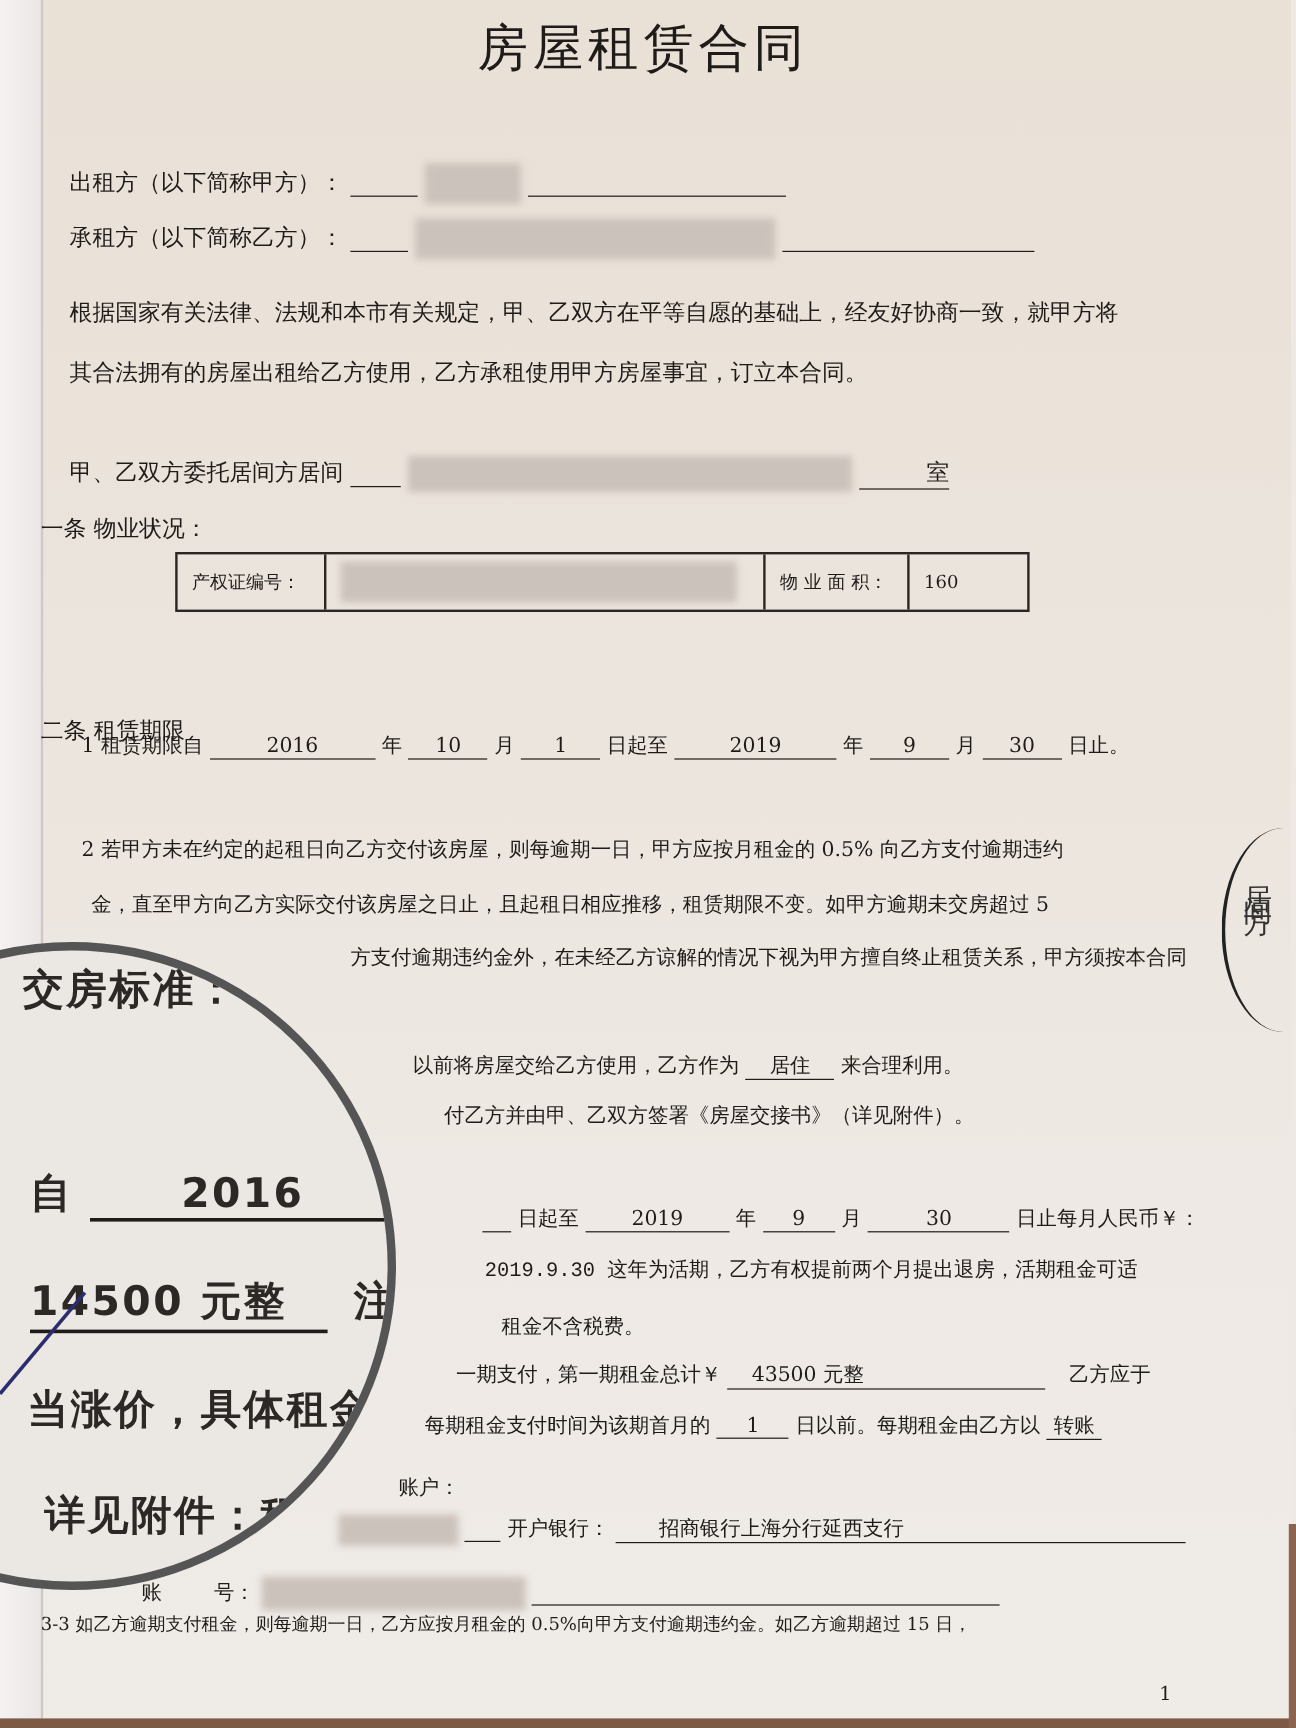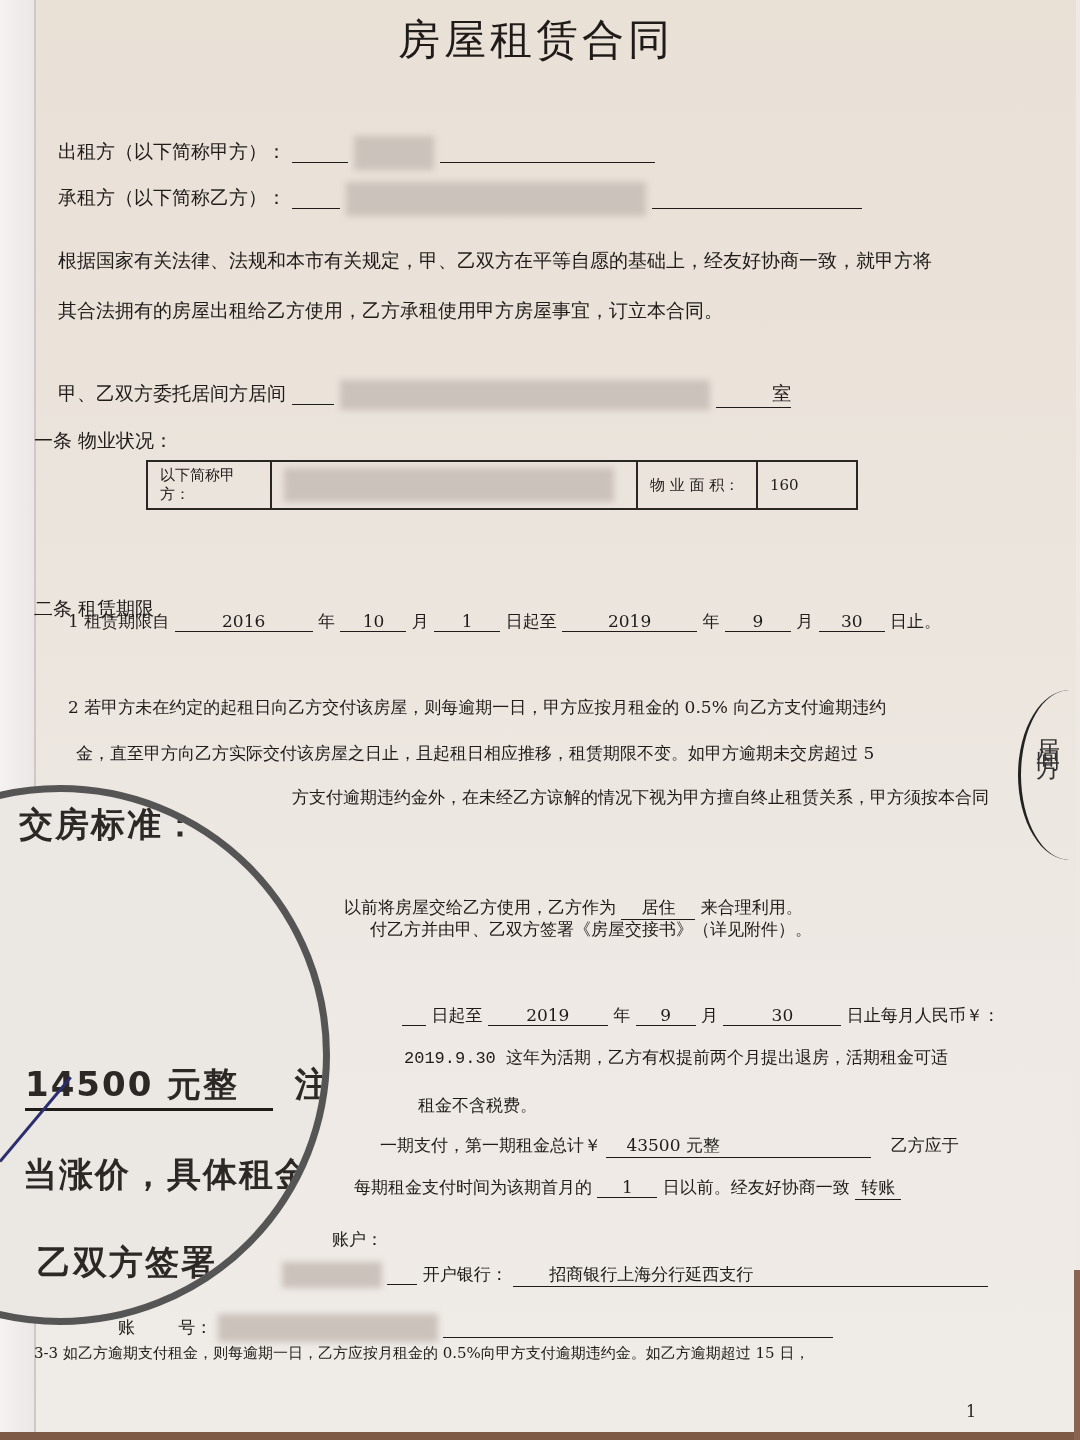--- a/index.html
+++ b/index.html
@@ -69,21 +69,21 @@
 <div class="abs t18" style="left:58px;top:298px;">其合法拥有的房屋出租给乙方使用，乙方承租使用甲方房屋事宜，订立本合同。</div>
 <div class="abs t18" style="left:58px;top:380px;">
   <span>甲、乙双方委托居间方居间</span>
   <span class="ul" style="width:42px;">&nbsp;</span>
   <span class="blur" style="width:370px;height:30px;"></span>
   <span class="ul" style="width:75px;text-align:right;">室</span>
 </div>
 
 <div class="abs t18" style="left:34px;top:428px;">一条  物业状况：</div>
 <div class="prop-table">
-  <div class="cell" style="width:124px;">以下简称甲方：</div>
+  <div class="cell" style="width:124px;">产权证编号：</div>
   <div class="cell" style="width:366px;">
     <span class="blur" style="width:330px;height:34px;"></span>
   </div>
   <div class="cell" style="width:120px;">物 业 面 积：</div>
   <div class="cell" style="flex:1;">160</div>
 </div>
 
 <div class="abs t18" style="left:34px;top:596px;">二条  租赁期限</div>
 <div class="abs t17" style="left:36px;top:610px;">
   <span>1 租赁期限自</span>
@@ -97,21 +97,21 @@
   <span>年</span>
   <span class="ul" style="width:66px;">9</span>
   <span>月</span>
   <span class="ul" style="width:66px;">30</span>
   <span>日止。</span>
 </div>
 <div class="abs t17" style="left:36px;top:696px;">2 若甲方未在约定的起租日向乙方交付该房屋，则每逾期一日，甲方应按月租金的 0.5% 向乙方支付逾期违约</div>
 <div class="abs t17" style="left:44px;top:742px;">金，直至甲方向乙方实际交付该房屋之日止，且起租日相应推移，租赁期限不变。如甲方逾期未交房超过 5</div>
 <div class="abs t17" style="left:260px;top:786px;">方支付逾期违约金外，在未经乙方谅解的情况下视为甲方擅自终止租赁关系，甲方须按本合同</div>
 
-<div class="abs t17" style="left:312px;top:896px;">
+<div class="abs t17" style="left:312px;top:876px;">
   <span>以前将房屋交给乙方使用，乙方作为</span>
   <span class="ul" style="width:74px;">居住</span>
   <span>来合理利用。</span>
 </div>
 <div class="abs t17" style="left:338px;top:918px;">付乙方并由甲、乙双方签署《房屋交接书》（详见附件）。</div>
 
 <div class="abs t17" style="left:370px;top:1004px;">
   <span class="ul" style="width:24px;">&nbsp;</span>
   <span>日起至</span>
   <span class="ul" style="width:120px;">2019</span>
@@ -125,21 +125,21 @@
 <div class="abs t17" style="left:386px;top:1094px;">租金不含税费。</div>
 
 <div class="abs t17" style="left:348px;top:1134px;">
   <span>一期支付，第一期租金总计￥</span>
   <span class="ul" style="width:245px;text-align:left;padding-left:20px;">43500 元整</span>
   <span style="margin-left:14px;">乙方应于</span>
 </div>
 <div class="abs t17" style="left:322px;top:1176px;">
   <span>每期租金支付时间为该期首月的</span>
   <span class="ul" style="width:60px;">1</span>
-  <span>日以前。经友好协商一致</span>
+  <span>日以前。每期租金由乙方以</span>
   <span class="ul" style="width:46px;">转账</span>
 </div>
 <div class="abs t17" style="left:300px;top:1228px;">账户：</div>
 <div class="abs t17" style="left:250px;top:1262px;">
   <span class="blur" style="width:100px;height:26px;"></span>
   <span class="ul" style="width:30px;">&nbsp;</span>
   <span>开户银行：</span>
   <span class="ul" style="width:475px;text-align:left;padding-left:36px;box-sizing:border-box;">招商银行上海分行延西支行</span>
 </div>
 <div class="abs t17" style="left:86px;top:1314px;">
@@ -149,20 +149,25 @@
 </div>
 <div class="abs" style="left:34px;top:1344px;font-size:15px;">3-3 如乙方逾期支付租金，则每逾期一日，乙方应按月租金的 0.5%向甲方支付逾期违约金。如乙方逾期超过  15 日，</div>
 
 <div class="abs page-num">1</div>
 
 <div class="stamp"></div>
 <div class="stamp-text">居间方</div>
 
 <div class="magnifier">
   <div class="mag-text" style="left:222px;top:10px;">交房标准：</div>
+  <div class="mag-text" style="left:228px;top:180px;">
+    <span>自</span>
+    <span class="ul" style="width:255px;border-bottom-width:3px;">2016</span>
+    
+  </div>
   <div class="mag-text" style="left:228px;top:270px;">
     <span class="ul" style="width:248px;text-align:left;border-bottom-width:3px;">14500 元整</span>
     <span style="margin-left:8px;">注：其</span>
   </div>
   <div class="mag-text" style="left:226px;top:360px;">当涨价，具体租金再</div>
-  <div class="mag-text" style="left:240px;top:448px;">乙双方签署：租</div>
+  <div class="mag-text" style="left:240px;top:448px;">详见附件：租</div>
 </div>
 <div class="pen-line"></div>
 
 </body></html>

